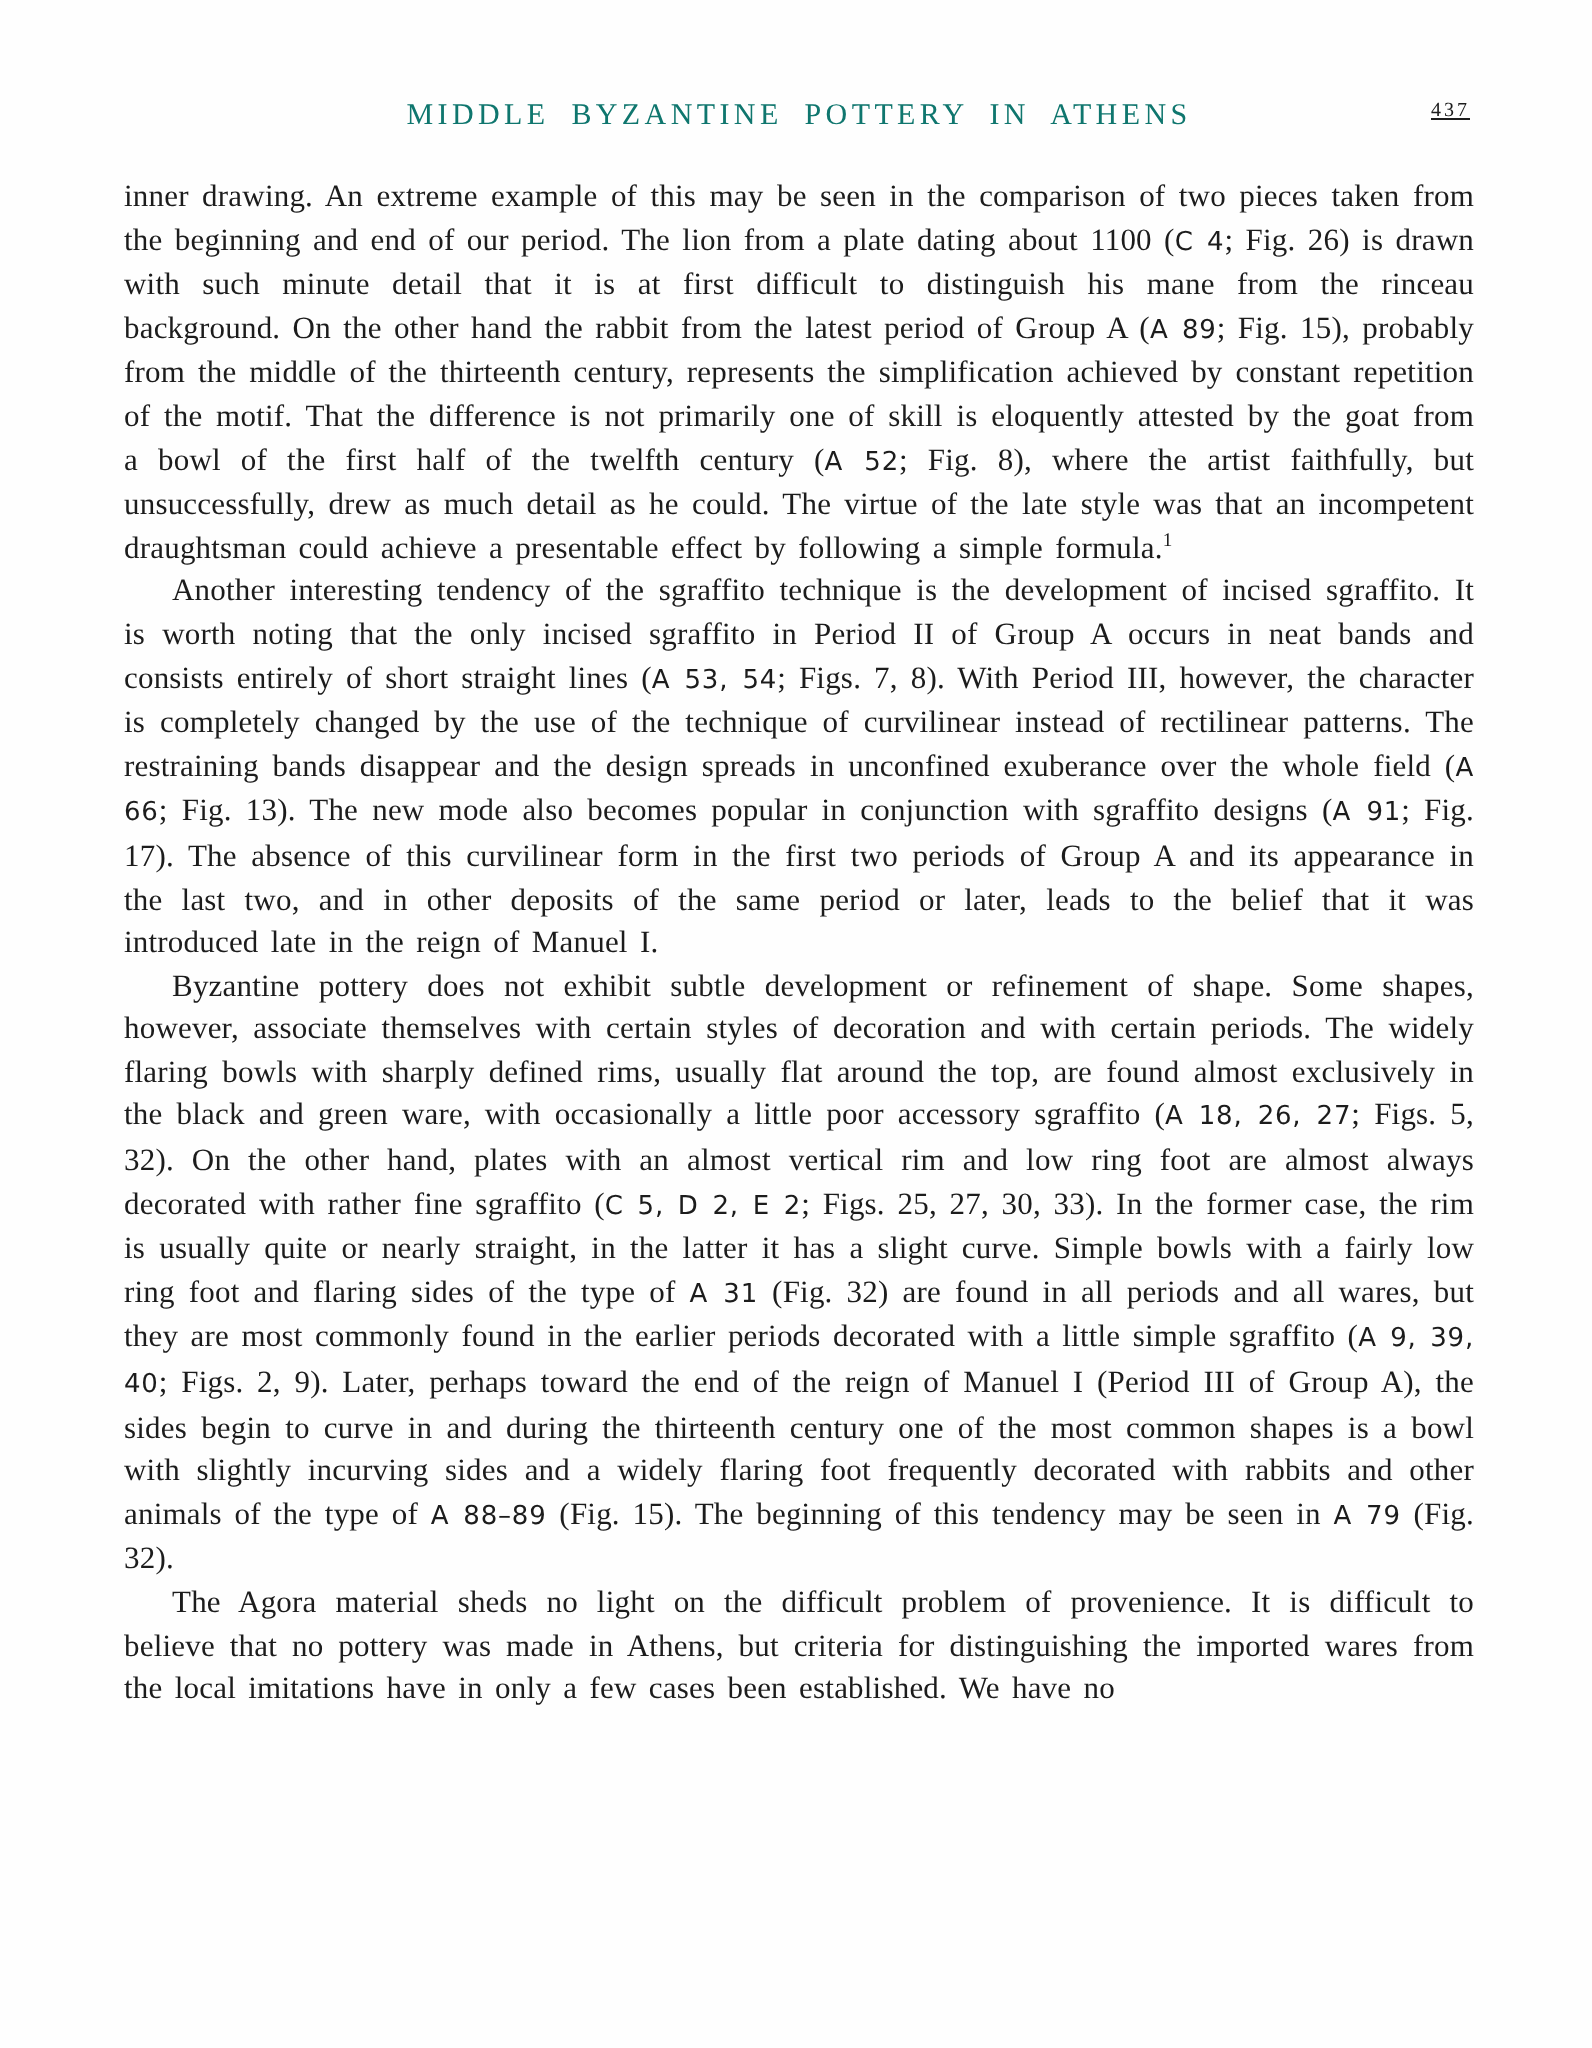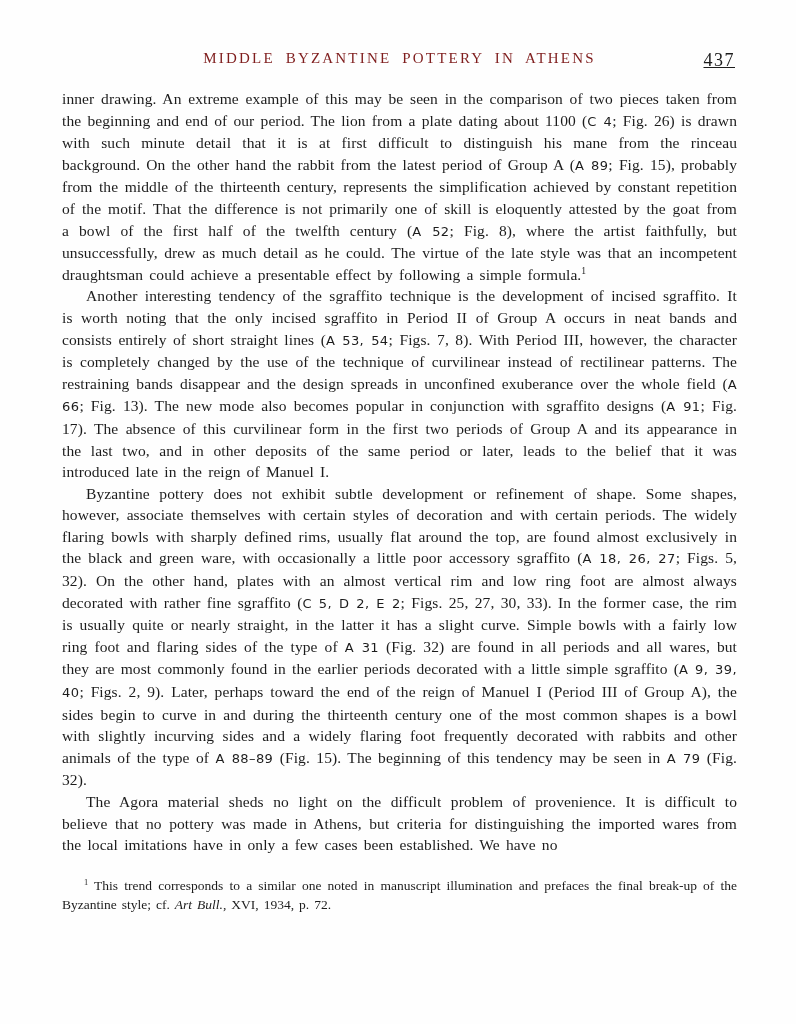--- a/index.html
+++ b/index.html
@@ -21,26 +21,26 @@
     position: relative;
     height: 26px;
     margin-bottom: 12px;
   }
   .running-title {
     display: block;
     text-align: center;
     font-size: 15px;
     letter-spacing: 2.2px;
     word-spacing: 5px;
-    color: #7f1d1d;
+    color: #0f766e;
   }
   .page-number {
     position: absolute;
     right: 2px; top: 0;
-    font-size: 18px;
+    font-size: 10px;
     letter-spacing: 1.5px;
     text-decoration: underline;
   }
   .body-text {
     font-size: 15.5px;
     line-height: 21.6px;
     text-align: justify;
     word-spacing: 0.14em;
     letter-spacing: 0.1px;
   }
@@ -74,14 +74,13 @@
   <div class="header">
     <span class="running-title">MIDDLE BYZANTINE POTTERY IN ATHENS</span>
     <span class="page-number">437</span>
   </div>
   <div class="body-text">
       <p class="para"><span>inner drawing. An extreme example of this may be seen in the comparison of two pieces taken from the beginning and end of our period. The lion from a plate dating about 1100 (</span><span class="cat">C 4</span><span>; Fig. 26) is drawn with such minute detail that it is at first difficult to distinguish his mane from the rinceau background. On the other hand the rabbit from the latest period of Group A (</span><span class="cat">A 89</span><span>; Fig. 15), probably from the middle of the thirteenth century, represents the simplification achieved by constant repetition of the motif. That the difference is not primarily one of skill is eloquently attested by the goat from a bowl of the first half of the twelfth century (</span><span class="cat">A 52</span><span>; Fig. 8), where the artist faithfully, but unsuccessfully, drew as much detail as he could. The virtue of the late style was that an incompetent draughtsman could achieve a presentable effect by following a simple formula.</span><sup>1</sup></p>
       <p class="para indent"><span>Another interesting tendency of the sgraffito technique is the development of incised sgraffito. It is worth noting that the only incised sgraffito in Period II of Group A occurs in neat bands and consists entirely of short straight lines (</span><span class="cat">A 53, 54</span><span>; Figs. 7, 8). With Period III, however, the character is completely changed by the use of the technique of curvilinear instead of rectilinear patterns. The restraining bands disappear and the design spreads in unconfined exuberance over the whole field (</span><span class="cat">A 66</span><span>; Fig. 13). The new mode also becomes popular in conjunction with sgraffito designs (</span><span class="cat">A 91</span><span>; Fig. 17). The absence of this curvilinear form in the first two periods of Group A and its appearance in the last two, and in other deposits of the same period or later, leads to the belief that it was introduced late in the reign of Manuel I.</span></p>
       <p class="para indent"><span>Byzantine pottery does not exhibit subtle development or refinement of shape. Some shapes, however, associate themselves with certain styles of decoration and with certain periods. The widely flaring bowls with sharply defined rims, usually flat around the top, are found almost exclusively in the black and green ware, with occasionally a little poor accessory sgraffito (</span><span class="cat">A 18, 26, 27</span><span>; Figs. 5, 32). On the other hand, plates with an almost vertical rim and low ring foot are almost always decorated with rather fine sgraffito (</span><span class="cat">C 5, D 2, E 2</span><span>; Figs. 25, 27, 30, 33). In the former case, the rim is usually quite or nearly straight, in the latter it has a slight curve. Simple bowls with a fairly low ring foot and flaring sides of the type of </span><span class="cat">A 31</span><span> (Fig. 32) are found in all periods and all wares, but they are most commonly found in the earlier periods decorated with a little simple sgraffito (</span><span class="cat">A 9, 39, 40</span><span>; Figs. 2, 9). Later, perhaps toward the end of the reign of Manuel I (Period III of Group A), the sides begin to curve in and during the thirteenth century one of the most common shapes is a bowl with slightly incurving sides and a widely flaring foot frequently decorated with rabbits and other animals of the type of </span><span class="cat">A 88–89</span><span> (Fig. 15). The beginning of this tendency may be seen in </span><span class="cat">A 79</span><span> (Fig. 32).</span></p>
       <p class="para indent"><span>The Agora material sheds no light on the difficult problem of provenience. It is difficult to believe that no pottery was made in Athens, but criteria for distinguishing the imported wares from the local imitations have in only a few cases been established. We have no</span></p>
     </div>
-  <p class="footnote"><sup>1</sup><span> This trend corresponds to a similar one noted in manuscript illumination and prefaces the final break-up of the Byzantine style; cf. </span><span class="it">Art Bull.</span><span>, XVI, 1934, p. 72.</span></p>
 </div>
 
 </body></html>

